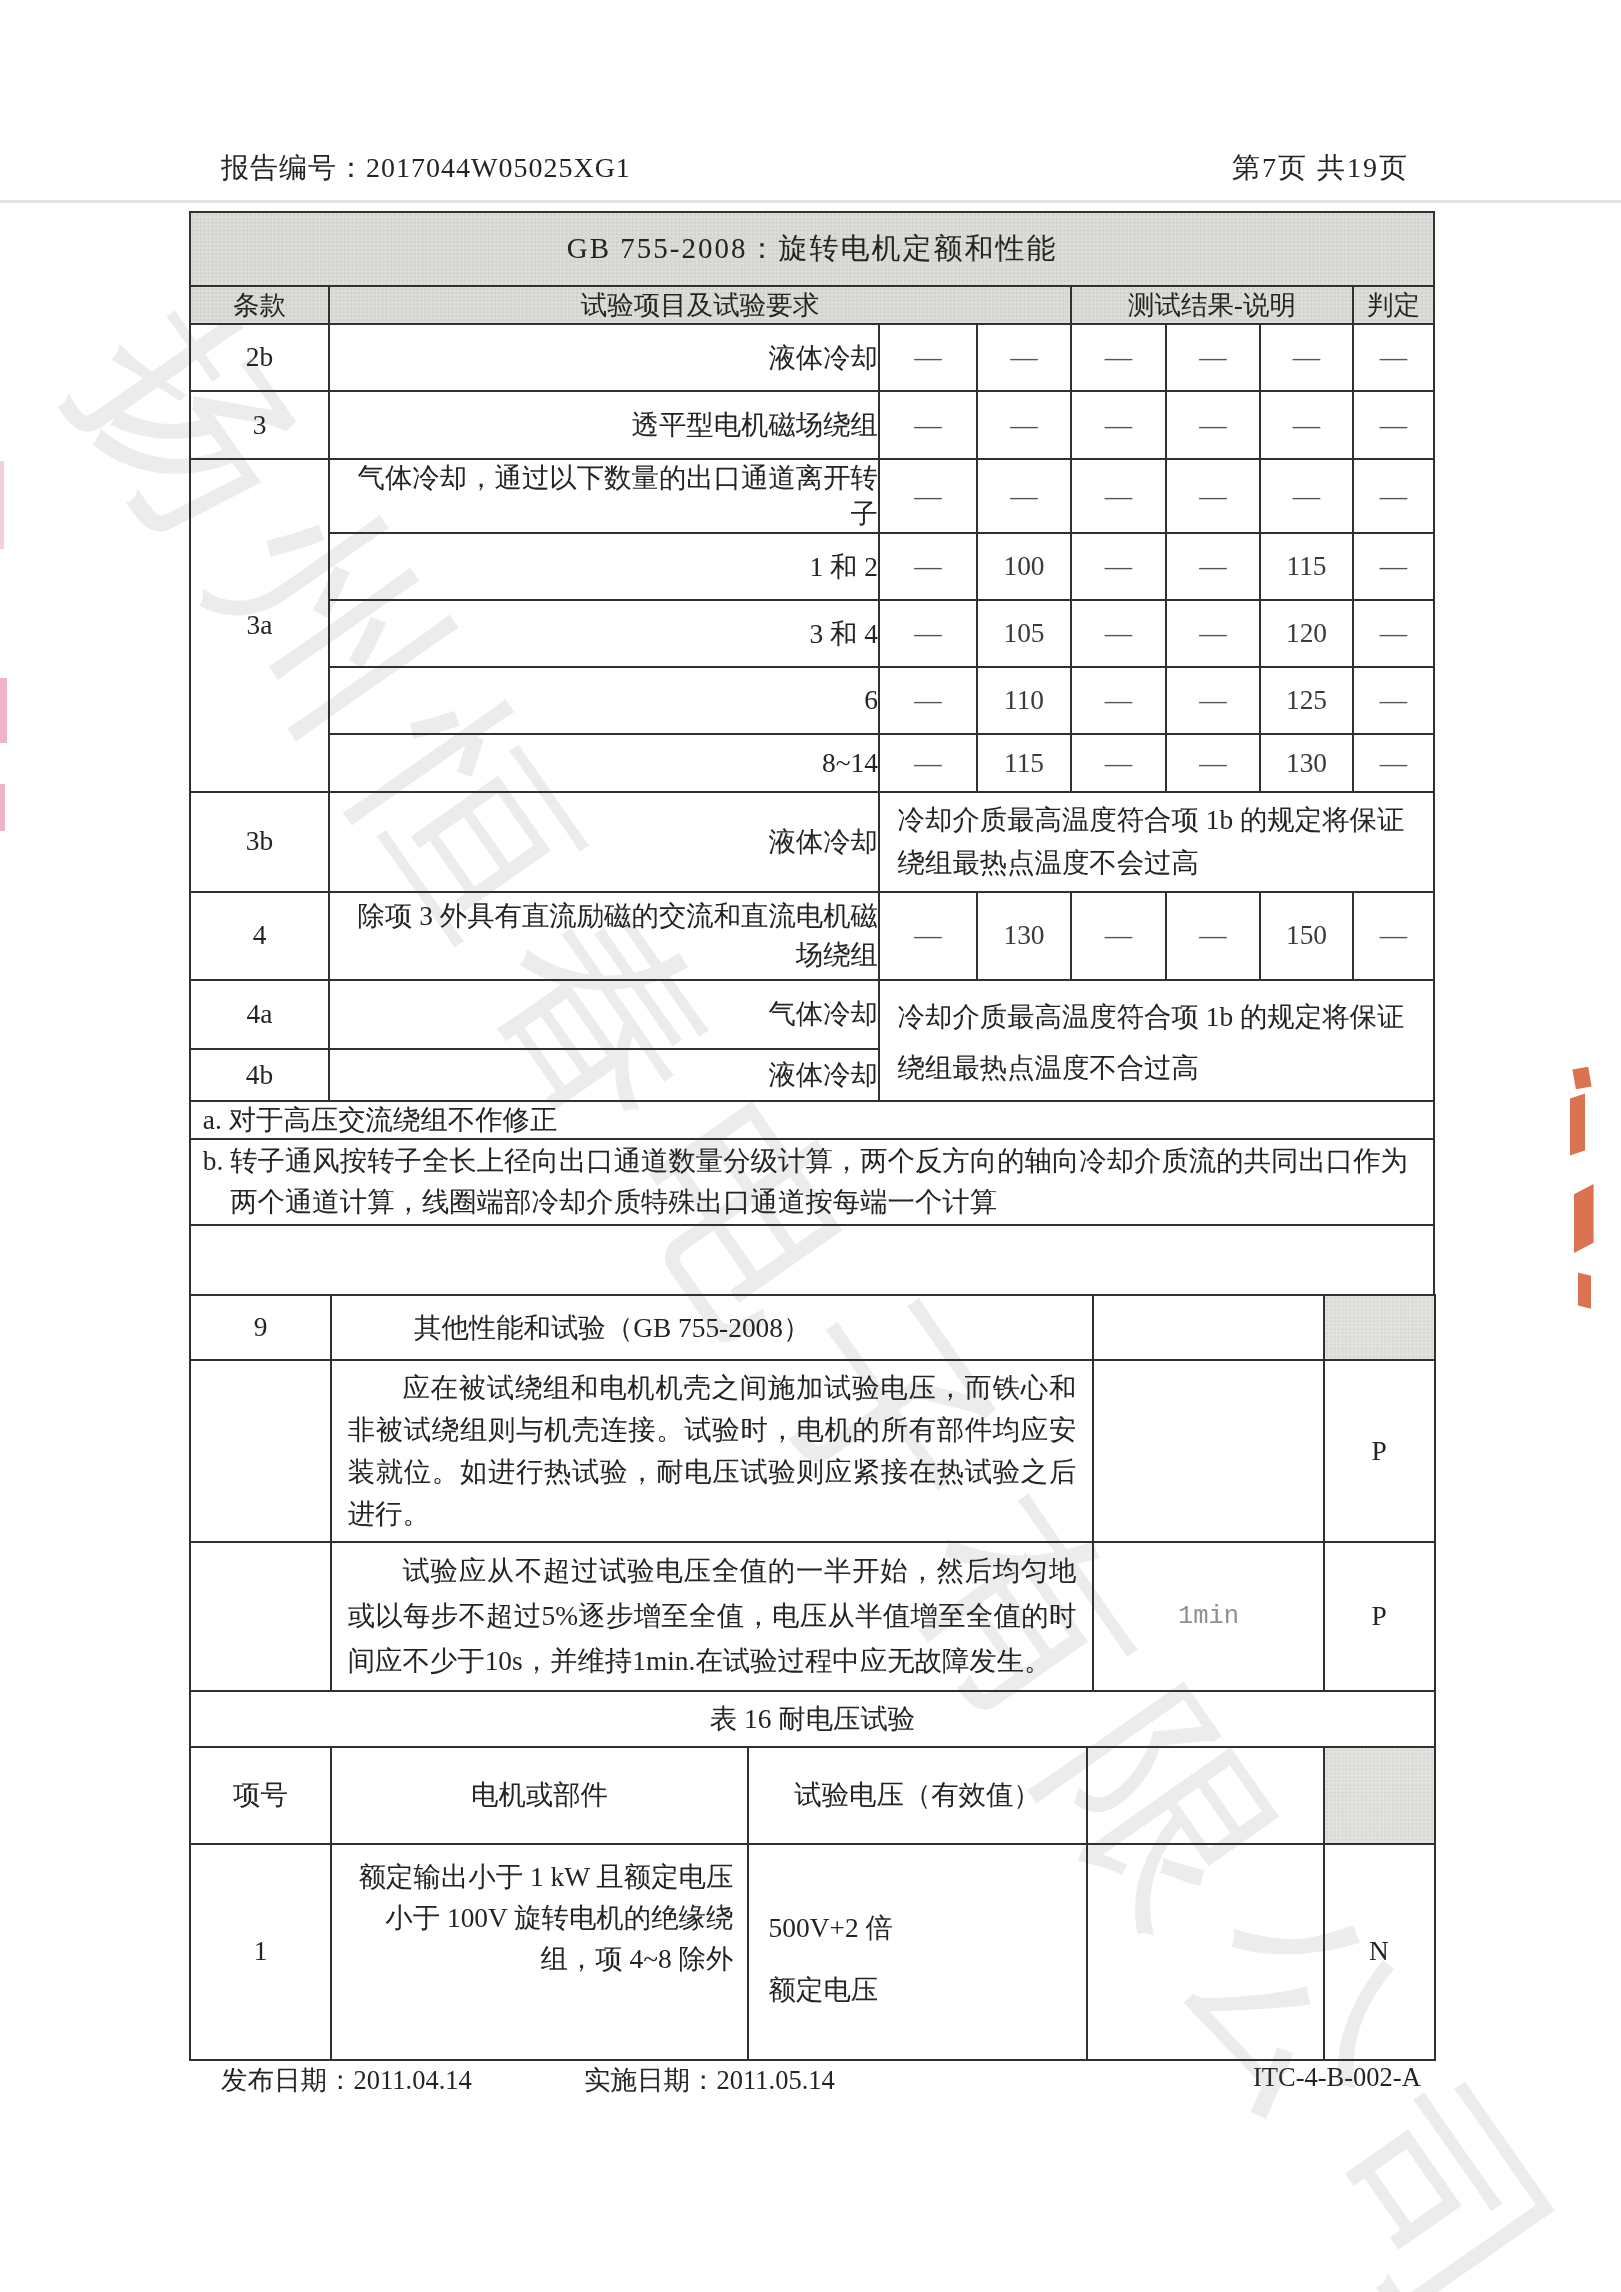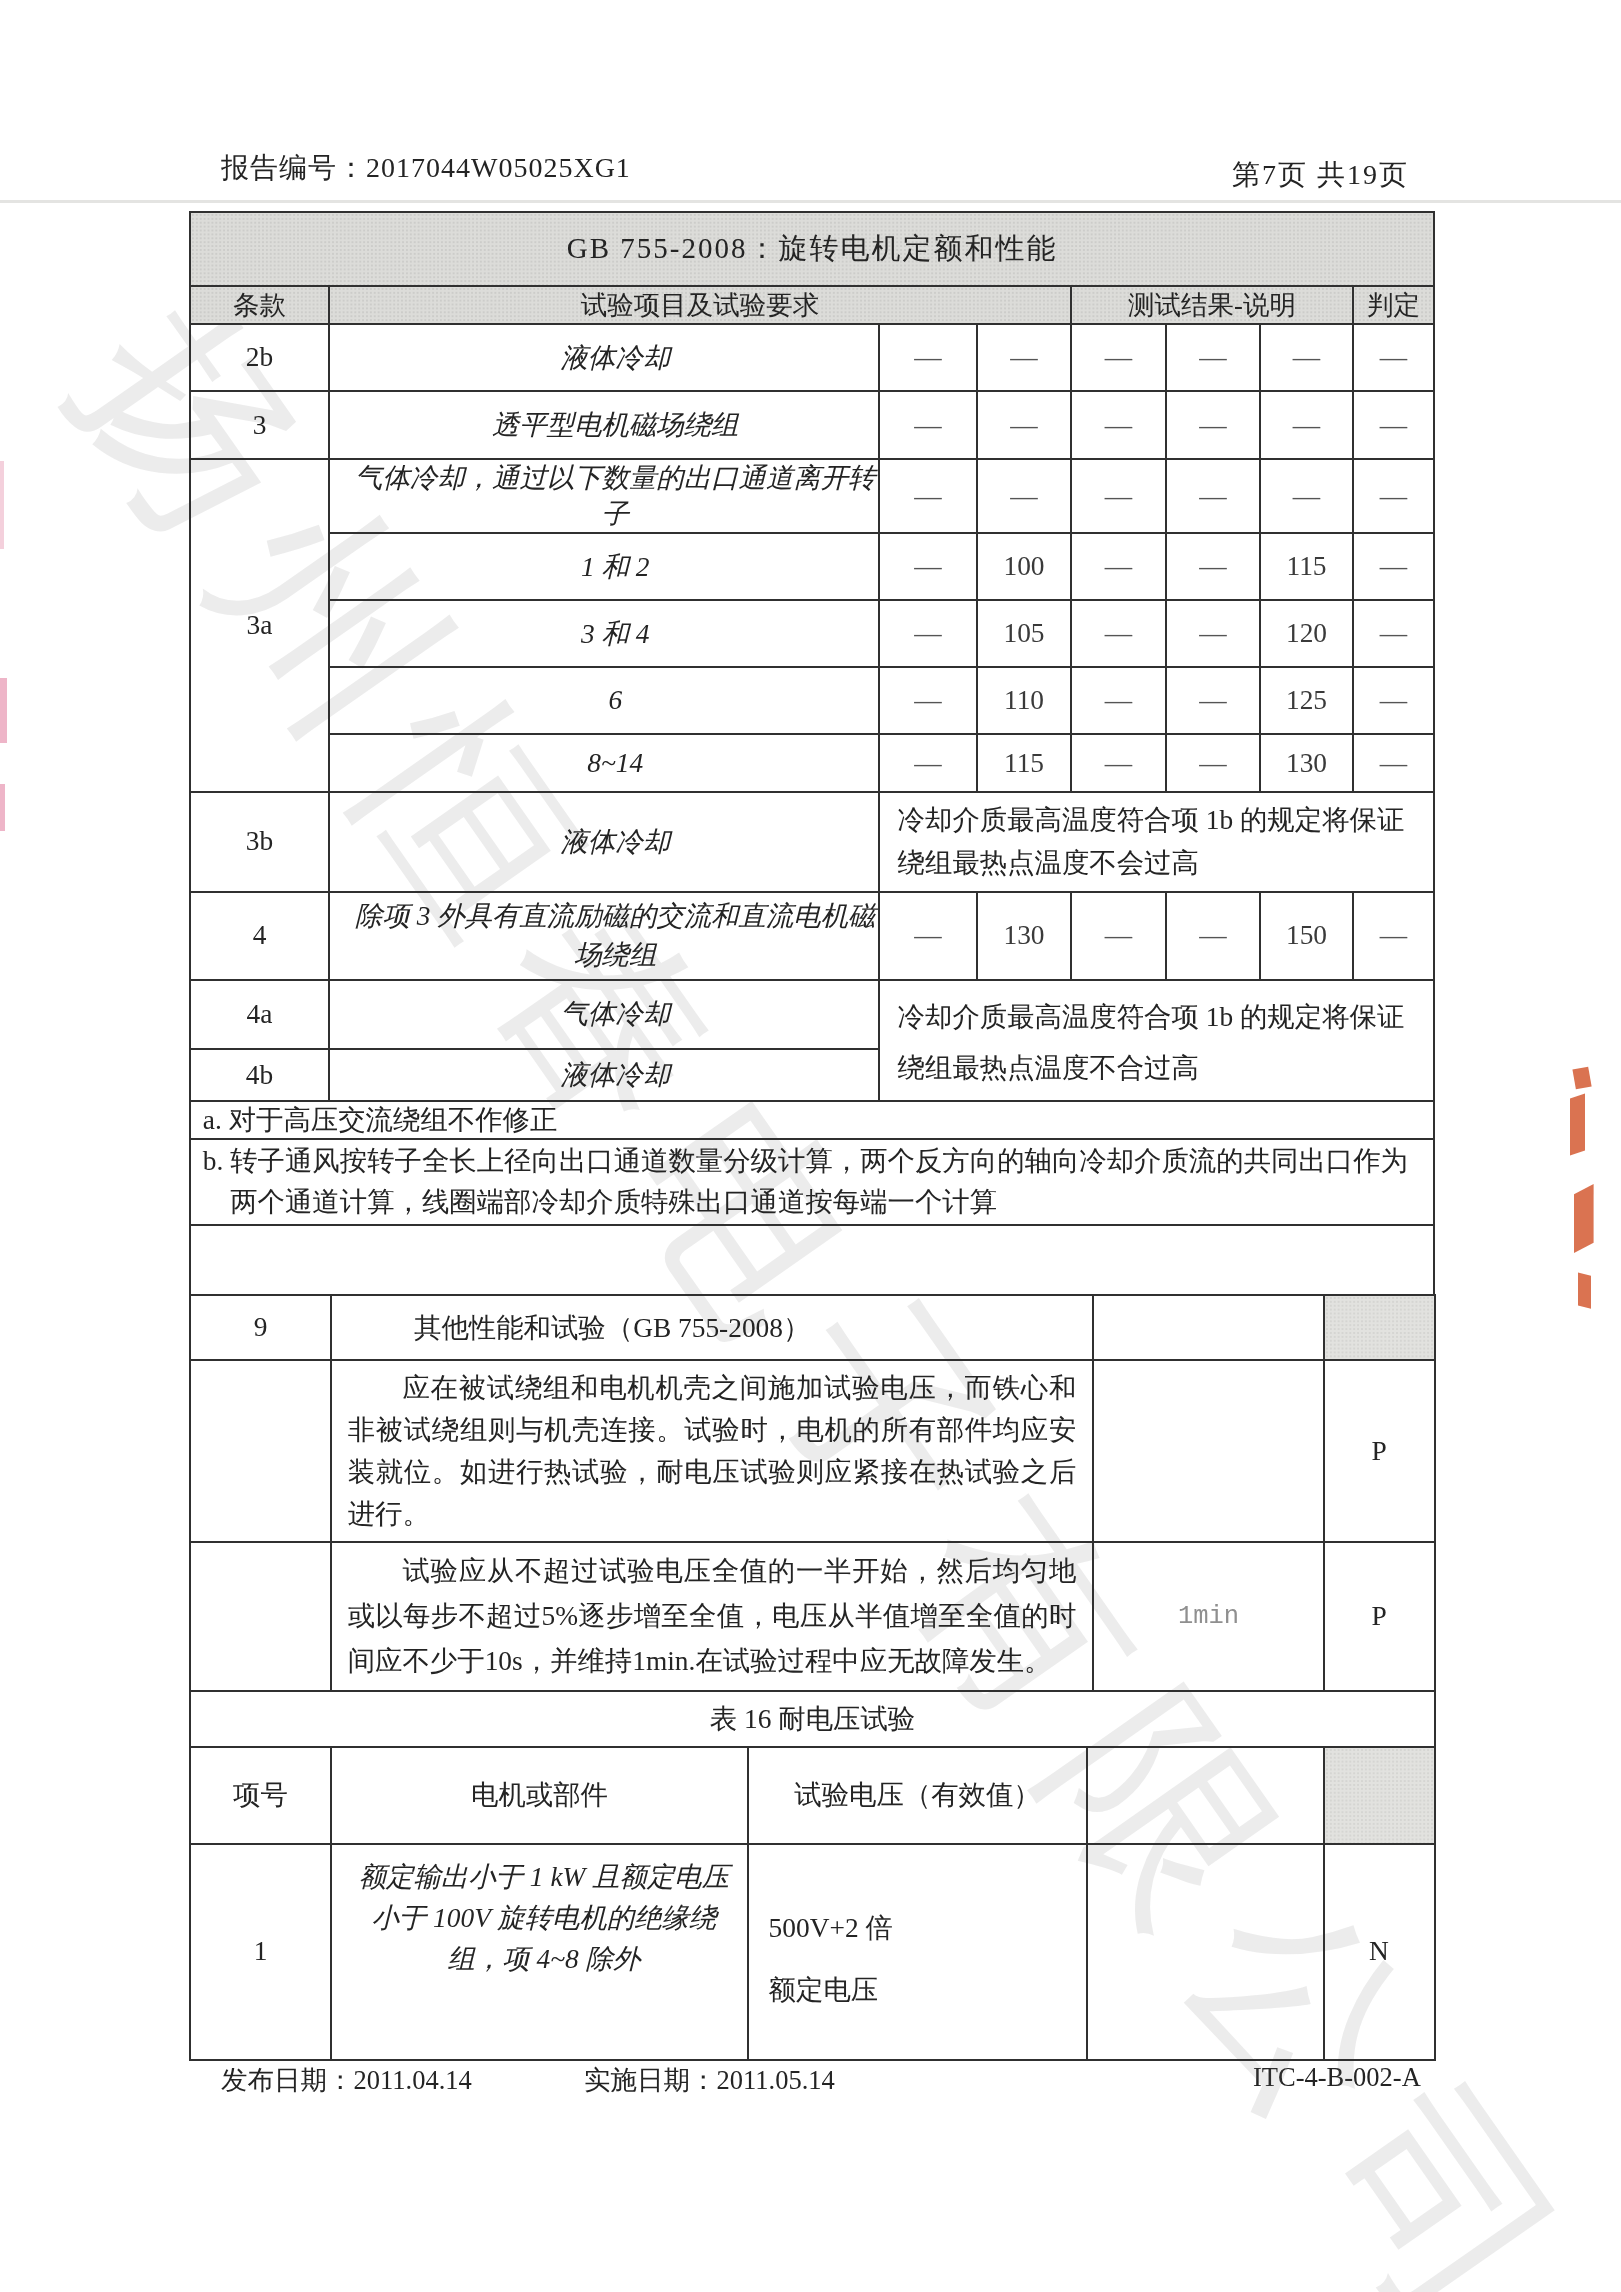--- a/index.html
+++ b/index.html
@@ -1,30 +1,30 @@
 <!DOCTYPE html>
 <html><head>
 <meta charset="utf-8">
 <style>
   html,body{margin:0;padding:0;background:#f2f2f2;}
   .page{position:relative;width:1621px;height:2293px;background:#ffffff;overflow:hidden;
         font-family:"Liberation Serif","DejaVu Serif",serif;color:#242424;}
   .hdr-line{position:absolute;left:0;top:200px;width:1621px;height:2.9px;background:#e4e4e2;}
   .report-no{position:absolute;left:221px;top:149px;font-size:28px;letter-spacing:1px;}
-  .page-info{position:absolute;left:1232px;top:149px;font-size:28px;letter-spacing:2px;margin-top:7px;}
+  .page-info{position:absolute;left:1232px;top:149px;font-size:28px;letter-spacing:2px;}
   .tablewrap{position:absolute;left:189px;top:211px;width:1245px;z-index:2;}
   table{border-collapse:collapse;table-layout:fixed;width:1245px;}
   td{border:2px solid #303030;padding:0;font-size:27.4px;vertical-align:middle;overflow:hidden;}
   .t2,.t3{margin-top:-2px;}
   .gray{background-color:#dcdcd9;background-image:radial-gradient(rgba(0,0,0,.07) 1px,transparent 1px);background-size:3.9px 3.9px;}
   .shade{background-color:#e2e2df;background-image:radial-gradient(rgba(0,0,0,.06) 1px,transparent 1px);background-size:3.9px 3.9px;}
   .title-cell{text-align:center;font-size:29px;letter-spacing:2px;}
   .hc{text-align:center;font-size:26.5px;}
   .cc{text-align:center;}
-  .item{padding-left:22.5px;text-align:center;font-style:italic;}
+  .item{padding-left:22.5px;text-align:right;}
   .num{text-align:center;color:#3a3a3a;}
   .dash{text-align:center;color:#555;}
   .merged{padding:5.9px 13.7px 5.9px 17.6px;line-height:43px;text-align:left;vertical-align:middle;}
   .note{padding-left:11.8px;text-align:left;}
   .noteline{display:block;line-height:41px;}
   .noteline2{display:block;line-height:41px;padding-left:27.4px;}
   .s9item{padding-left:82px;text-align:left;}
   .para{padding:5.9px 15.7px 5.9px 15.7px;line-height:42px;text-align:justify;text-indent:2em;vertical-align:middle;}
   .muted{color:#8f8f8f;font-family:"Liberation Mono","DejaVu Sans Mono",monospace;font-size:25.5px;}
   .verdict{text-align:center;letter-spacing:1px;}

